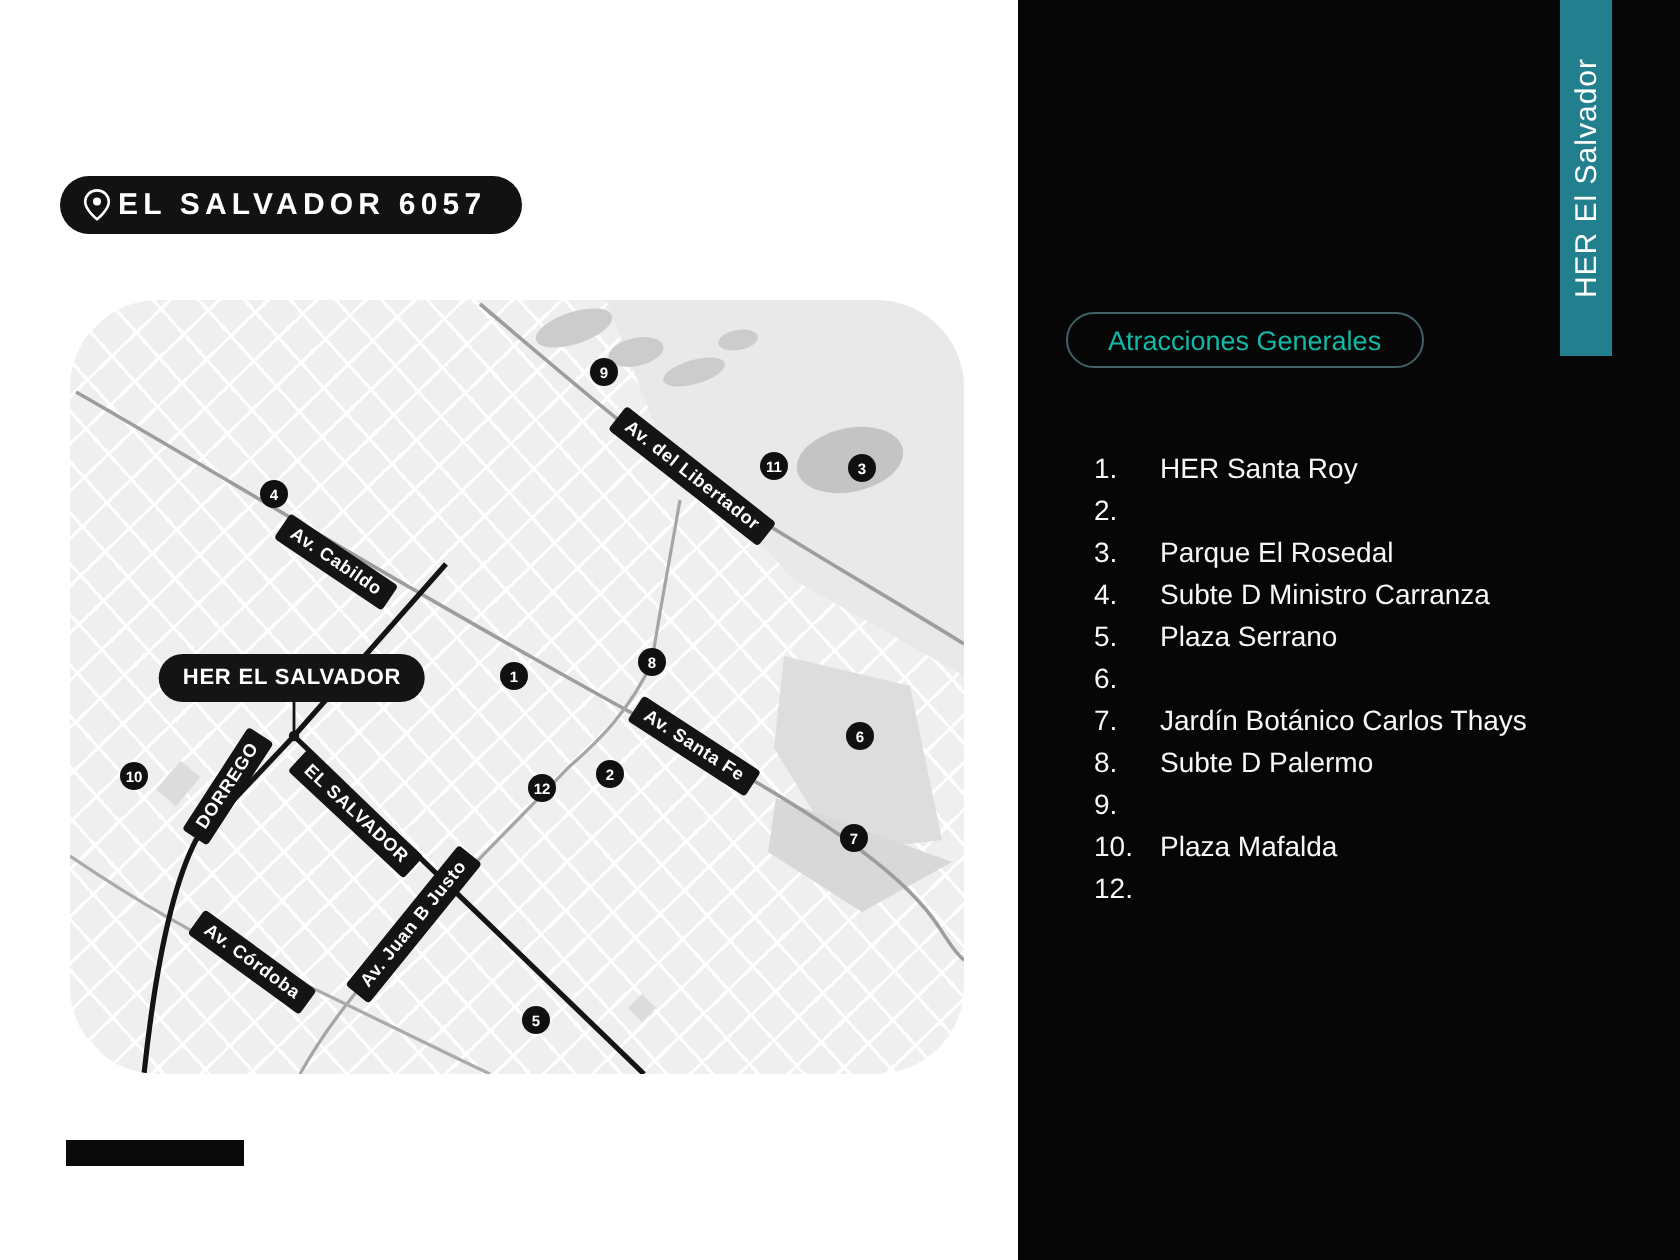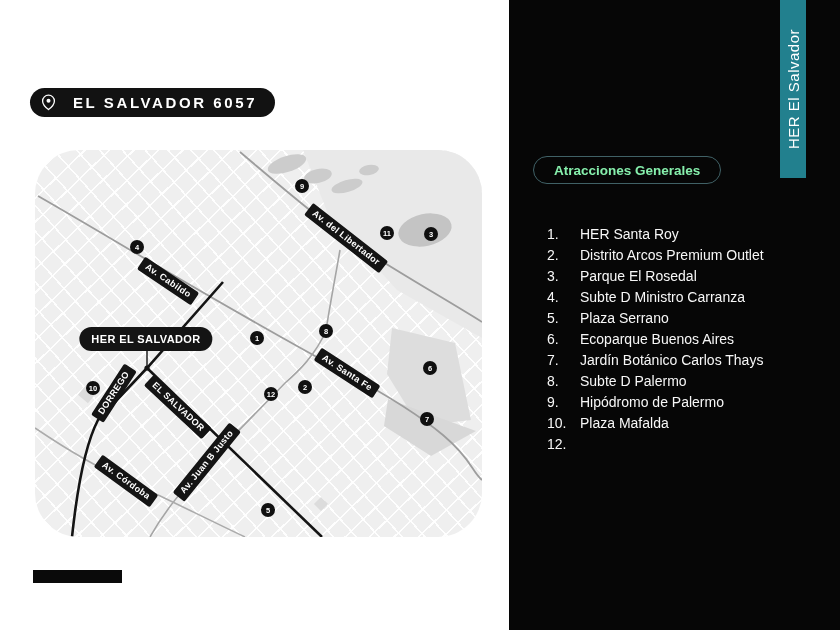--- a/index.html
+++ b/index.html
@@ -3,21 +3,21 @@
 <meta charset="utf-8">
 <style>
   * { margin:0; padding:0; box-sizing:border-box; }
   html,body { width:840px; height:630px; overflow:hidden; background:#ffffff;
               font-family:"Liberation Sans", sans-serif; }
   #stage { position:relative; width:840px; height:630px; background:#ffffff; }
 
   
   .loc-badge { position:absolute; left:30px; top:88px; height:29px;
     background:#121212; border-radius:15px; display:flex; align-items:center;
-    gap:17px; padding:0 18px 0 11px; }
+    gap:3px; padding:0 18px 0 11px; }
   .loc-badge span { color:#ffffff; font-size:15px; font-weight:600;
     letter-spacing:2.6px; white-space:nowrap; }
 
   
   .map { position:absolute; left:35px; top:150px; width:447px; height:387px;
     border-radius:44px; overflow:hidden; background-color:#efefef;
     background-image:
       repeating-linear-gradient(48deg,  rgba(255,255,255,.95) 0 1.6px, transparent 1.6px 17px),
       repeating-linear-gradient(136deg, rgba(255,255,255,.95) 0 1.6px, transparent 1.6px 17px);
   }
@@ -42,24 +42,24 @@
   
   .panel { position:absolute; left:509px; top:0; width:331px; height:630px;
     background:var(--panel-black,#060606); }
   .vtab { position:absolute; right:34px; top:0; width:26px; height:178px;
     background:var(--accent,#22808E); display:flex; align-items:center;
     justify-content:center; }
   .vtab span { writing-mode:vertical-rl; transform:rotate(180deg);
     color:#ffffff; font-size:15px; letter-spacing:.5px; white-space:nowrap; }
   .filter-btn { position:absolute; left:24px; top:156px; height:28px;
     border:1px solid var(--button-border,#406166); border-radius:14px;
-    background:transparent; color:#86efac; font-size:13.5px;
+    background:transparent; color:#14b8a6; font-size:13.5px;
     font-family:"Liberation Sans", sans-serif;
     padding:0 20px; display:flex; align-items:center; white-space:nowrap;
-    cursor:pointer;font-weight:bold; }
+    cursor:pointer; }
   .attr-list { position:absolute; left:38px; top:223px; }
   .attr-row { display:flex; height:21px; align-items:center;
     color:#f7f7f7; font-size:14px; }
   .attr-num { width:33px; }
   .attr-name { white-space:nowrap; }
 </style>
 </head>
 <body>
 
 <div id="stage">
@@ -114,68 +114,65 @@
       <div class="street-label" style="left: 172px; top: 312px; --ang: -51deg;">Av. Juan B Justo</div>
       <div class="marker" style="left: 222px; top: 188px;">1</div>
       <div class="marker" style="left: 270px; top: 237px;">2</div>
       <div class="marker" style="left: 396px; top: 84px;">3</div>
       <div class="marker" style="left: 102px; top: 97px;">4</div>
       <div class="marker" style="left: 233px; top: 360px;">5</div>
       <div class="marker" style="left: 395px; top: 218px;">6</div>
       <div class="marker" style="left: 392px; top: 269px;">7</div>
       <div class="marker" style="left: 291px; top: 181px;">8</div>
       <div class="marker" style="left: 267px; top: 36px;">9</div>
-      <div class="marker" style="left: 58px; top: 238px;">10</div>
+      <div class="marker" style="left: 32px; top: 238px;">10</div>
       <div class="marker" style="left: 352px; top: 83px;">11</div>
       <div class="marker" style="left: 236px; top: 244px;">12</div>
     </div>
 
   <div class="logo-bar"></div>
 
   <div class="panel">
     <div class="vtab">
       <span>HER El Salvador</span>
     </div>
     <button class="filter-btn">Atracciones Generales</button>
     <div class="attr-list">
         <div class="attr-row">
           <span class="attr-num">1.</span>
           <span class="attr-name">HER Santa Roy</span>
         </div>
         <div class="attr-row">
           <span class="attr-num">2.</span>
-          <span class="attr-name">Distrito Arcos Premium Outlet</span>
         </div>
         <div class="attr-row">
           <span class="attr-num">3.</span>
           <span class="attr-name">Parque El Rosedal</span>
         </div>
         <div class="attr-row">
           <span class="attr-num">4.</span>
           <span class="attr-name">Subte D Ministro Carranza</span>
         </div>
         <div class="attr-row">
           <span class="attr-num">5.</span>
           <span class="attr-name">Plaza Serrano</span>
         </div>
         <div class="attr-row">
           <span class="attr-num">6.</span>
-          <span class="attr-name">Ecoparque Buenos Aires</span>
         </div>
         <div class="attr-row">
           <span class="attr-num">7.</span>
           <span class="attr-name">Jardín Botánico Carlos Thays</span>
         </div>
         <div class="attr-row">
           <span class="attr-num">8.</span>
           <span class="attr-name">Subte D Palermo</span>
         </div>
         <div class="attr-row">
           <span class="attr-num">9.</span>
-          <span class="attr-name">Hipódromo de Palermo</span>
         </div>
         <div class="attr-row">
           <span class="attr-num">10.</span>
           <span class="attr-name">Plaza Mafalda</span>
         </div>
         <div class="attr-row">
           <span class="attr-num">12.</span>
         </div>
       </div>
   </div>

